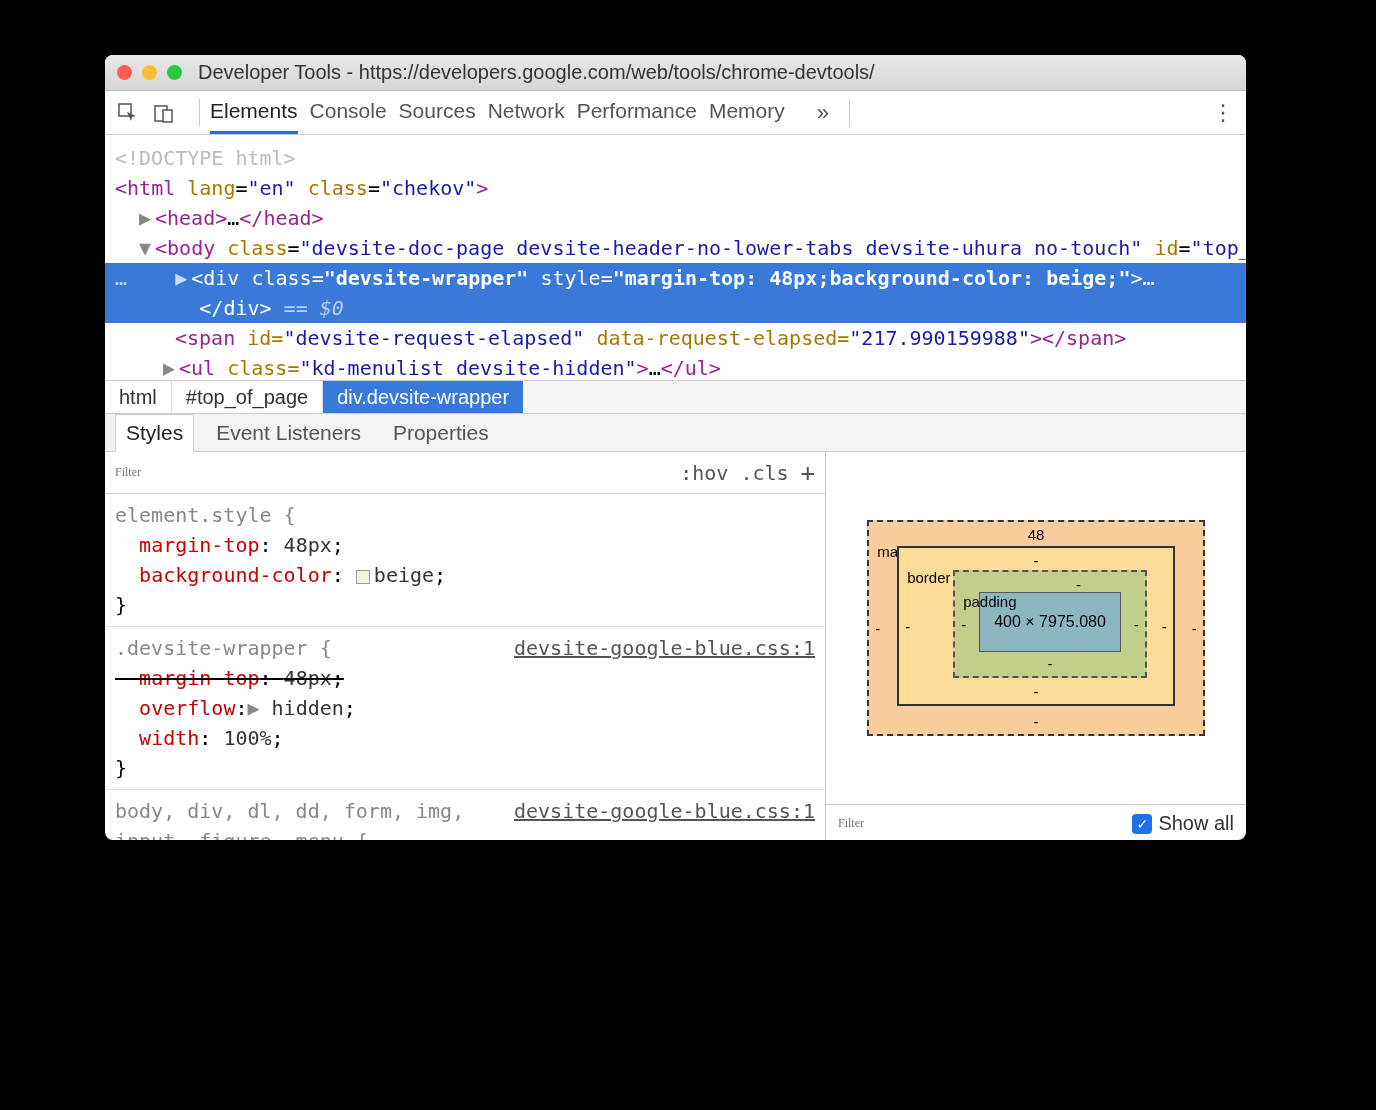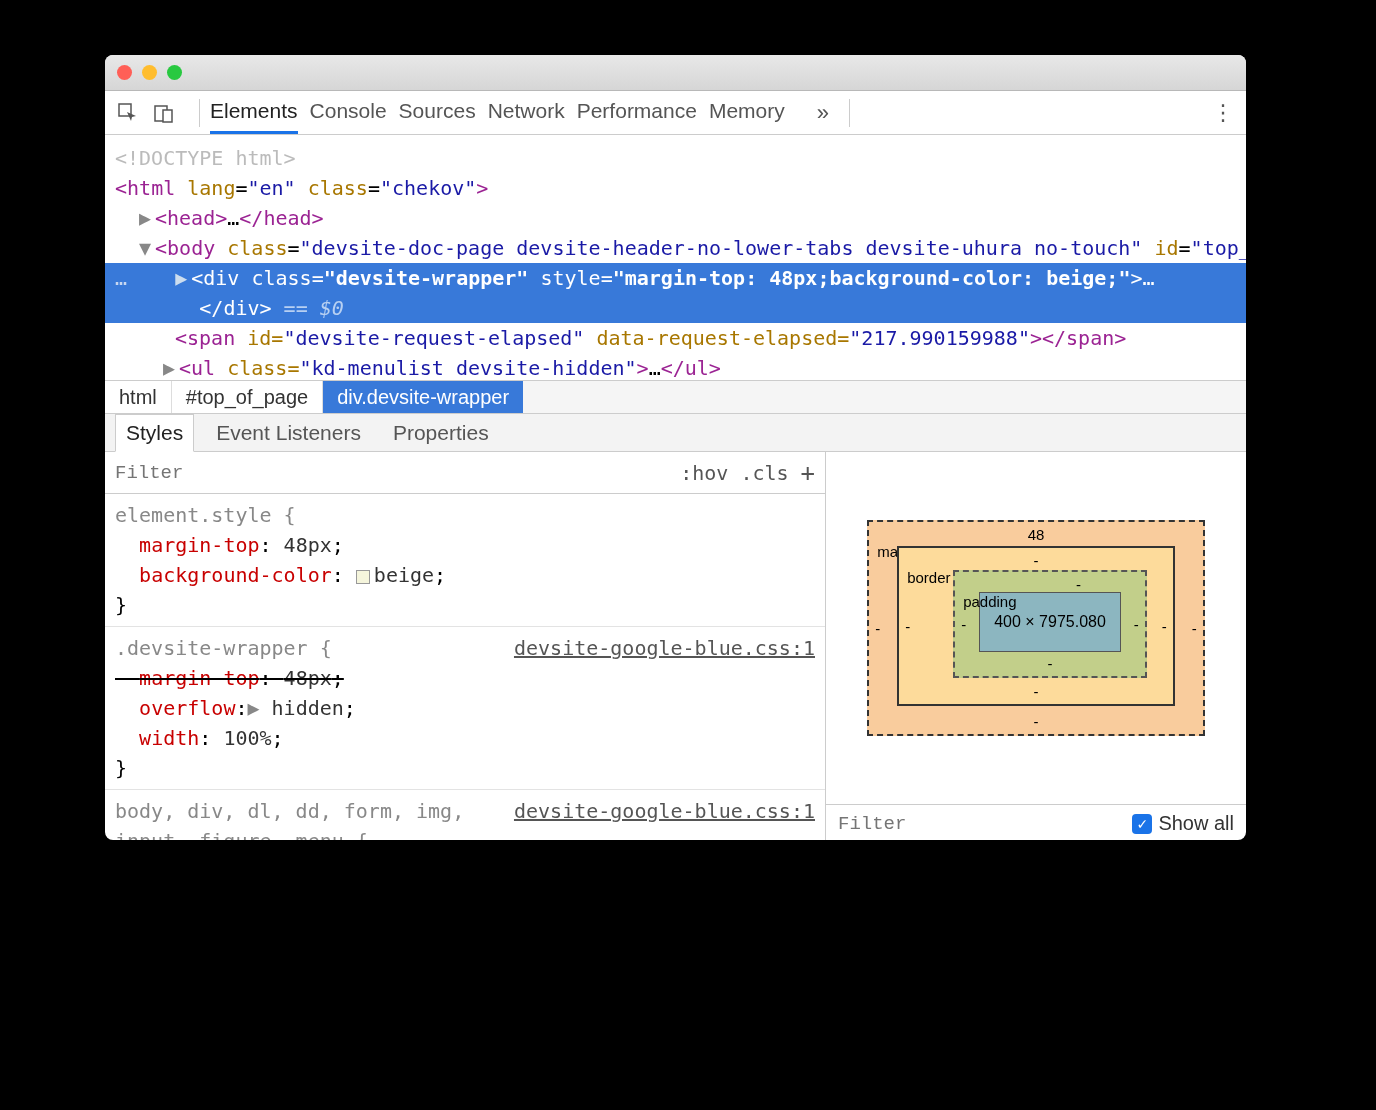--- a/index.html
+++ b/index.html
@@ -42,21 +42,21 @@
 .bc-item.mid { background: #fff; }
 .bc-item.sel { background: #3879d9; color: #fff; border: none; }
 
 .lower-tabs { height: 38px; border-bottom: 1px solid #ccc; display: flex; align-items: center; font-size: 21px; color: #555; gap: 12px; padding-left: 10px; background: #f3f3f3; }
 .ltab { padding: 6px 10px; }
 .ltab.active { background: #fff; border: 1px solid #ccc; border-bottom: 1px solid #fff; margin-bottom: -1px; color: #222; }
 
 .styles-area { display: flex; height: 390px; }
 .styles-left { flex: 1; border-right: 1px solid #ccc; font-family: Menlo, Consolas, monospace; font-size: 20px; overflow: hidden; }
 .filter-row { display: flex; align-items: center; height: 42px; border-bottom: 1px solid #ccc; padding: 0 10px; }
-.filter-input { border: none; outline: none; font-size: 19px; color: #4c1d95; flex: 1; font-family: Liberation Mono, monospace; }
+.filter-input { border: none; outline: none; font-size: 12px; color: #4c1d95; flex: 1; font-family: Liberation Serif, serif; }
 .hov, .cls { color: #555; margin: 0 6px; }
 .plus { font-size: 24px; color: #555; margin-left: 6px; }
 .style-block { padding: 6px 10px; border-bottom: 1px solid #e3e3e3; line-height: 1.5; }
 .sel-txt { color: #888; }
 .prop { color: #c80000; }
 .pval { color: #333; }
 .css-link { float: right; color: #555; text-decoration: underline; }
 .struck { text-decoration: line-through; }
 .swatch { display: inline-block; width: 14px; height: 14px; border: 1px solid #999; background: #f5f5dc; vertical-align: middle; margin-right: 4px; }
 
@@ -78,20 +78,21 @@
 </head>
 <body>
 
 <div class="window">
   <div class="titlebar">
     <div class="traffic">
       <div class="dot red"></div>
       <div class="dot yellow"></div>
       <div class="dot green"></div>
     </div>
+    <div class="title">Developer Tools - https://developers.google.com/web/tools/chrome-devtools/</div>
   </div>
 
   <div class="toolbar">
     <span class="tb-icon">
       <svg width="20" height="20" viewBox="0 0 20 20">
           <rect x="1" y="1" width="12" height="12" fill="none" stroke="#555" stroke-width="1.5"></rect>
           <path d="M9 9 L18 13 L14 14 L13 18 Z" fill="#555"></path>
         </svg>
     </span>
     <span class="tb-icon">

